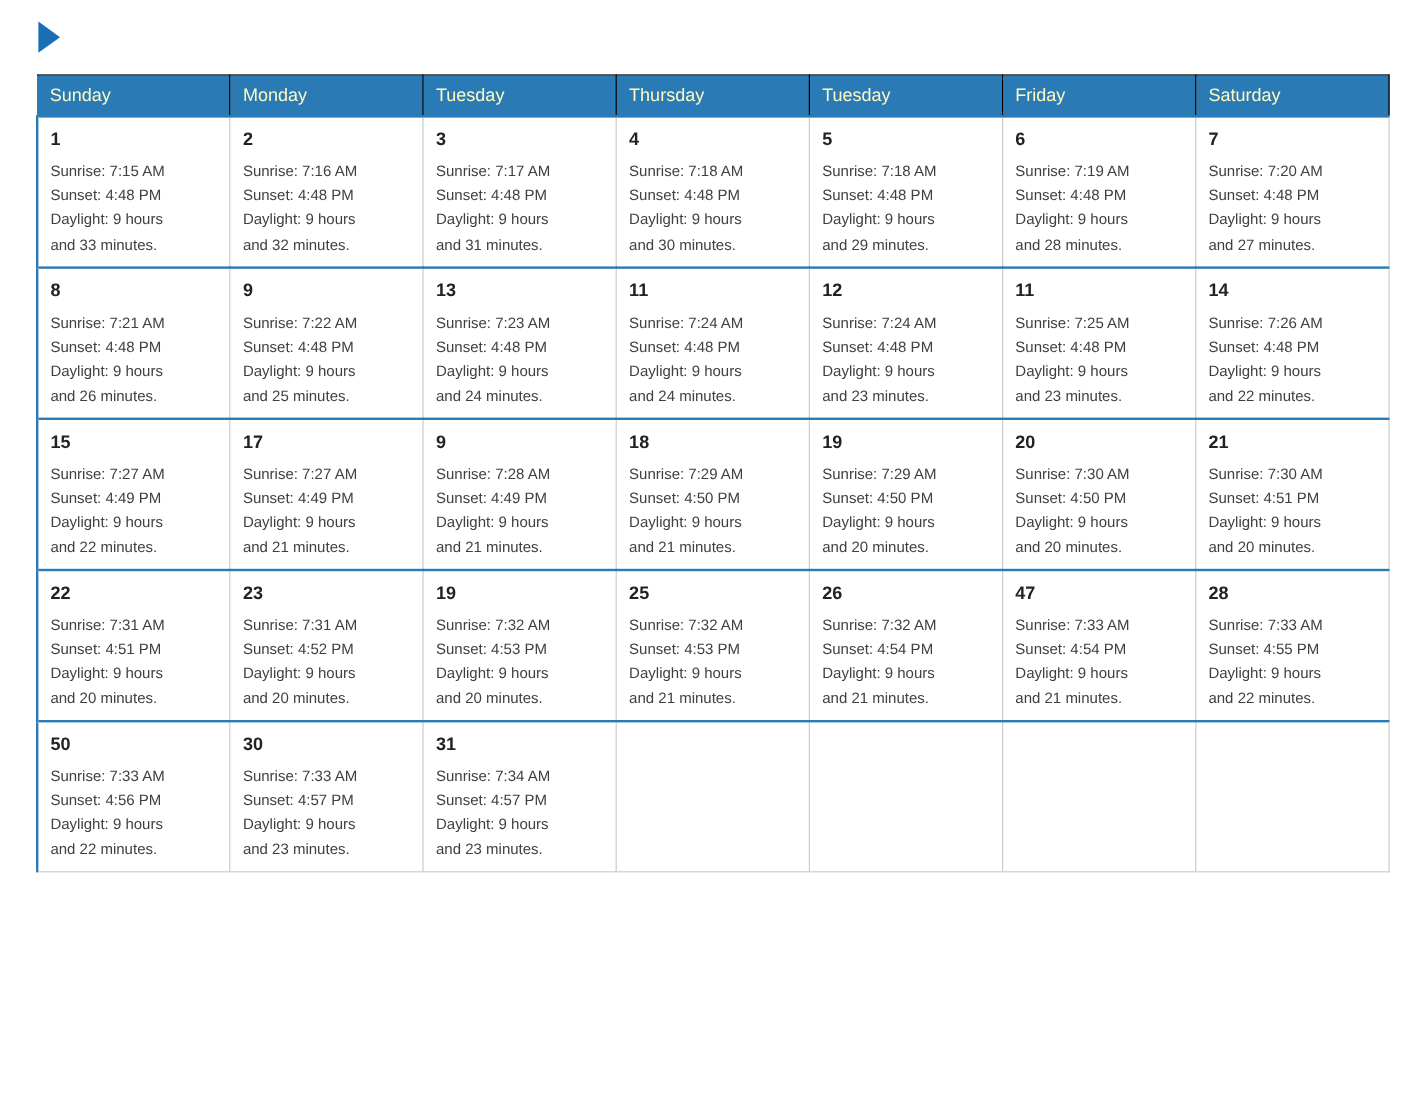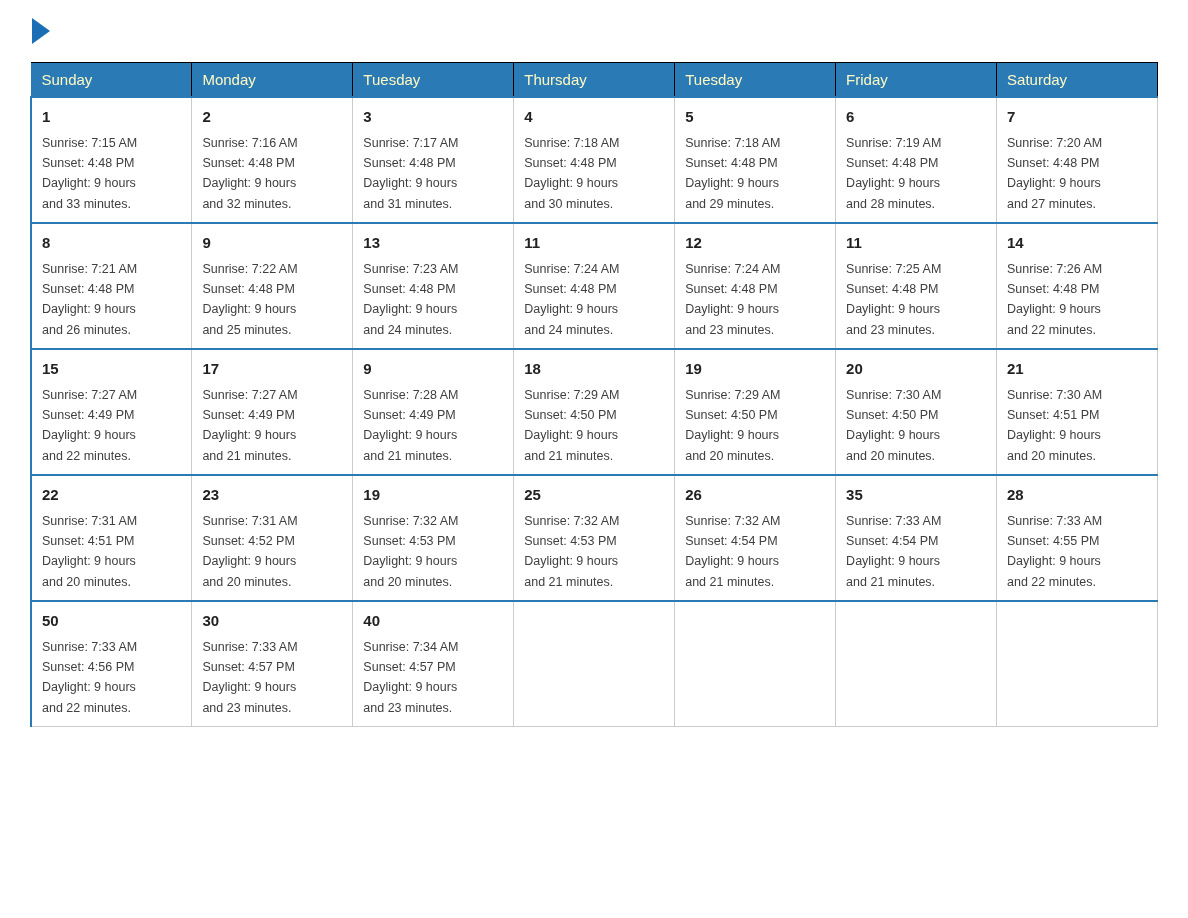--- a/index.html
+++ b/index.html
@@ -193,31 +193,31 @@
         <td><span class="day-number">22</span>
 <span class="day-info">Sunrise: 7:31 AM<br>Sunset: 4:51 PM<br>Daylight: 9 hours<br>and 20 minutes.</span></td>
         <td><span class="day-number">23</span>
 <span class="day-info">Sunrise: 7:31 AM<br>Sunset: 4:52 PM<br>Daylight: 9 hours<br>and 20 minutes.</span></td>
         <td><span class="day-number">19</span>
 <span class="day-info">Sunrise: 7:32 AM<br>Sunset: 4:53 PM<br>Daylight: 9 hours<br>and 20 minutes.</span></td>
         <td><span class="day-number">25</span>
 <span class="day-info">Sunrise: 7:32 AM<br>Sunset: 4:53 PM<br>Daylight: 9 hours<br>and 21 minutes.</span></td>
         <td><span class="day-number">26</span>
 <span class="day-info">Sunrise: 7:32 AM<br>Sunset: 4:54 PM<br>Daylight: 9 hours<br>and 21 minutes.</span></td>
-        <td><span class="day-number">35</span>
+        <td><span class="day-number">47</span>
 <span class="day-info">Sunrise: 7:33 AM<br>Sunset: 4:54 PM<br>Daylight: 9 hours<br>and 21 minutes.</span></td>
         <td><span class="day-number">28</span>
 <span class="day-info">Sunrise: 7:33 AM<br>Sunset: 4:55 PM<br>Daylight: 9 hours<br>and 22 minutes.</span></td>
       </tr>
       <tr>
         <td><span class="day-number">50</span>
 <span class="day-info">Sunrise: 7:33 AM<br>Sunset: 4:56 PM<br>Daylight: 9 hours<br>and 22 minutes.</span></td>
         <td><span class="day-number">30</span>
 <span class="day-info">Sunrise: 7:33 AM<br>Sunset: 4:57 PM<br>Daylight: 9 hours<br>and 23 minutes.</span></td>
-        <td><span class="day-number">40</span>
+        <td><span class="day-number">31</span>
 <span class="day-info">Sunrise: 7:34 AM<br>Sunset: 4:57 PM<br>Daylight: 9 hours<br>and 23 minutes.</span></td>
         <td class="empty-cell"></td>
         <td class="empty-cell"></td>
         <td class="empty-cell"></td>
         <td class="empty-cell"></td>
       </tr>
     </tbody>
 </table>
 
 <style>

